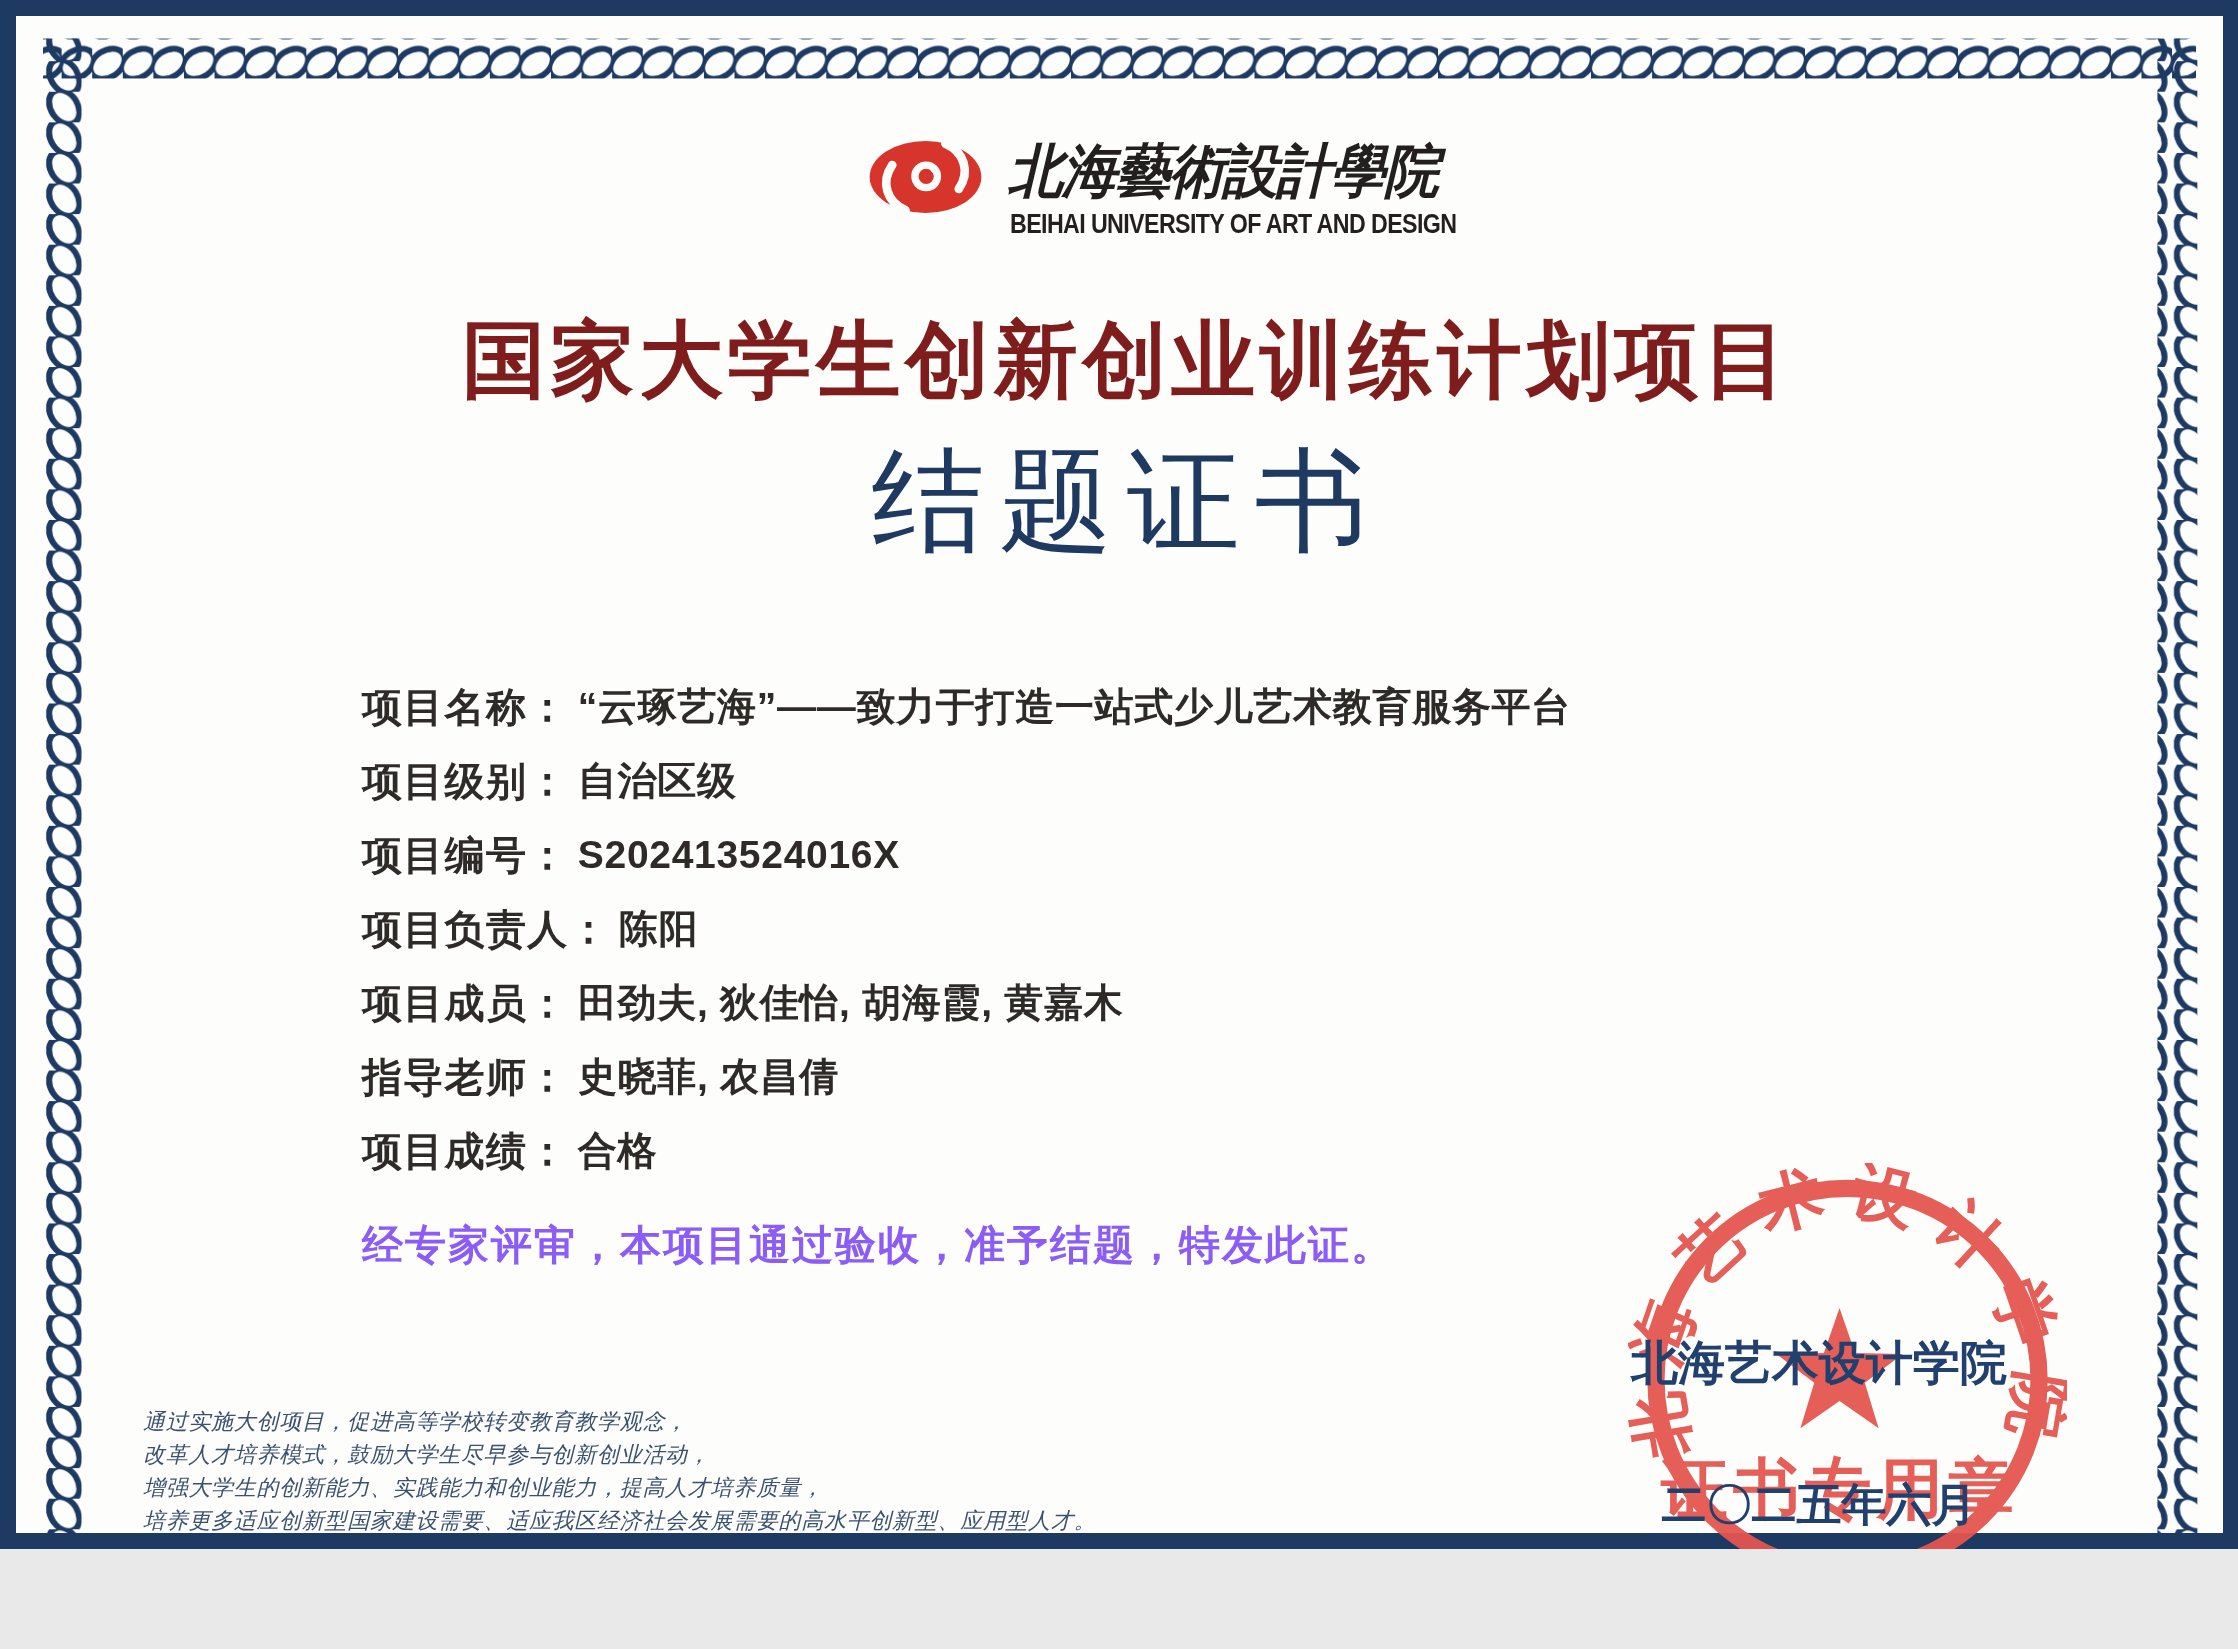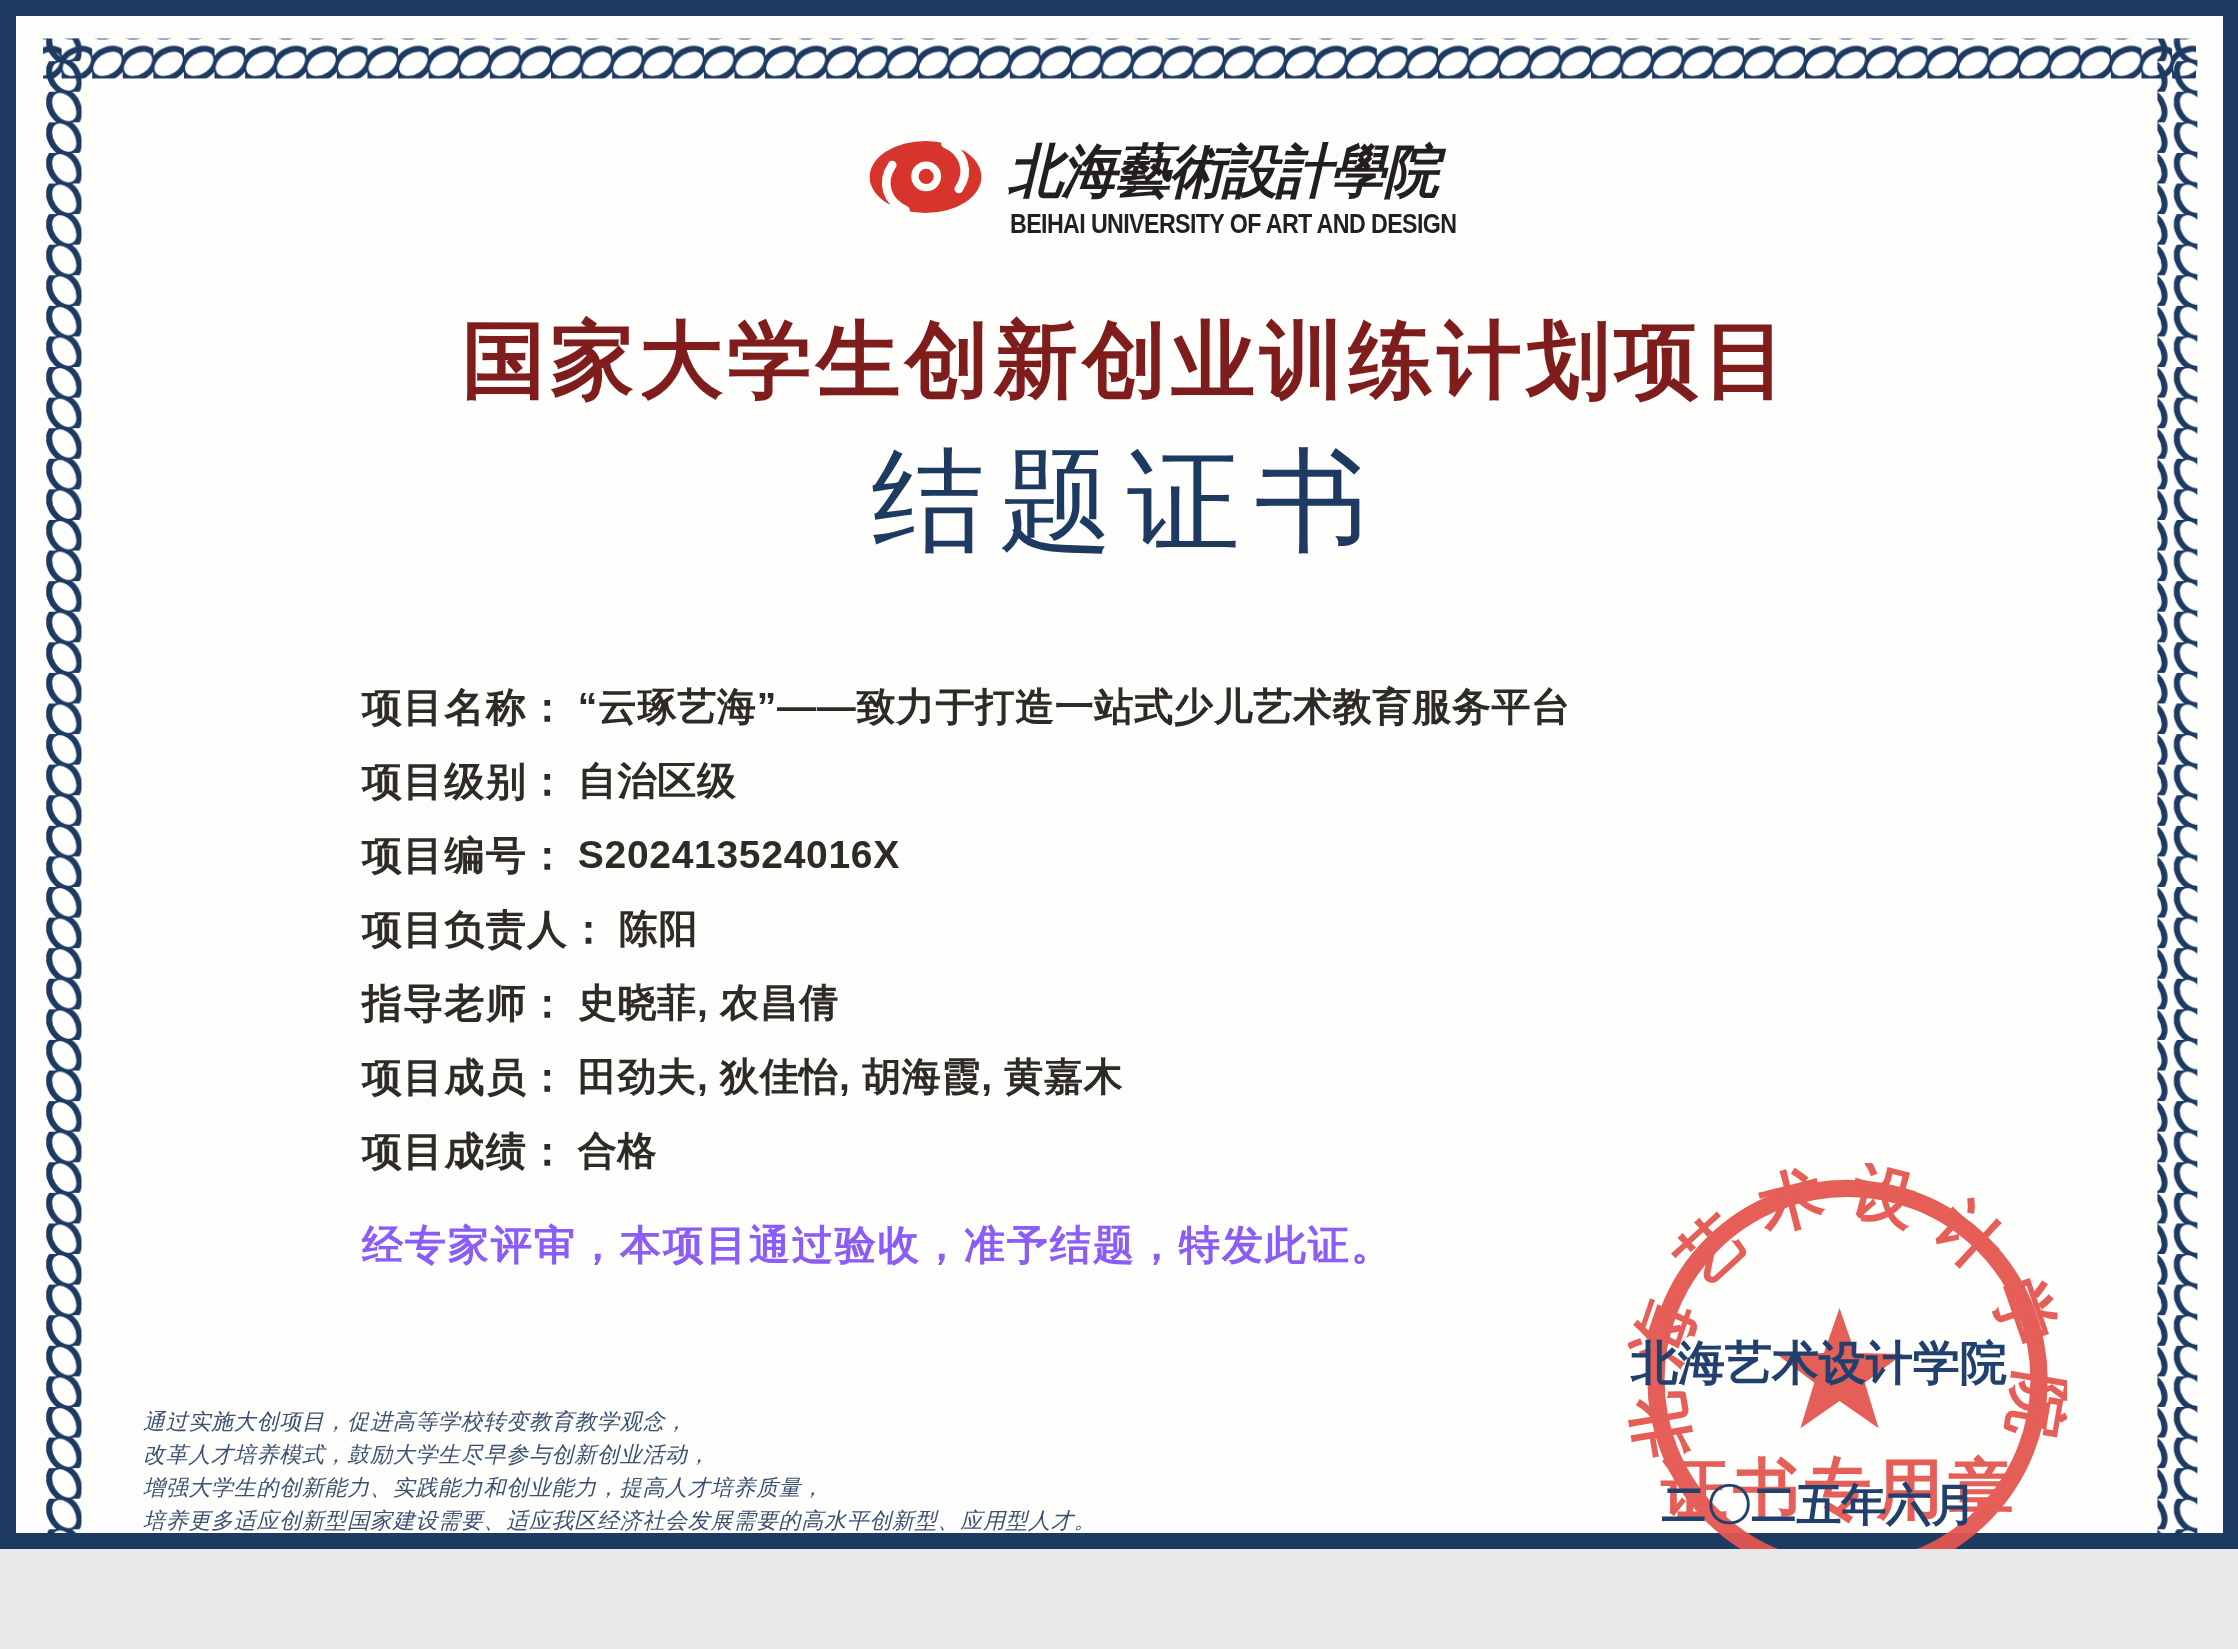--- a/index.html
+++ b/index.html
@@ -124,26 +124,26 @@
     </div>
     <div class="field-row">
       <span class="field-label">项目编号：</span>
       <span class="field-value">S202413524016X</span>
     </div>
     <div class="field-row">
       <span class="field-label">项目负责人：</span>
       <span class="field-value">陈阳</span>
     </div>
     <div class="field-row">
+      <span class="field-label">项目成员：</span>
+      <span class="field-value">田劲夫, 狄佳怡, 胡海霞, 黄嘉木</span>
+    </div>
+    <div class="field-row">
       <span class="field-label">指导老师：</span>
       <span class="field-value">史晓菲, 农昌倩</span>
-    </div>
-    <div class="field-row">
-      <span class="field-label">项目成员：</span>
-      <span class="field-value">田劲夫, 狄佳怡, 胡海霞, 黄嘉木</span>
     </div>
     <div class="field-row">
       <span class="field-label">项目成绩：</span>
       <span class="field-value">合格</span>
     </div>
   </div>
 
   <div class="statement">经专家评审，本项目通过验收，准予结题，特发此证。</div>
 
   <div class="footnote">

